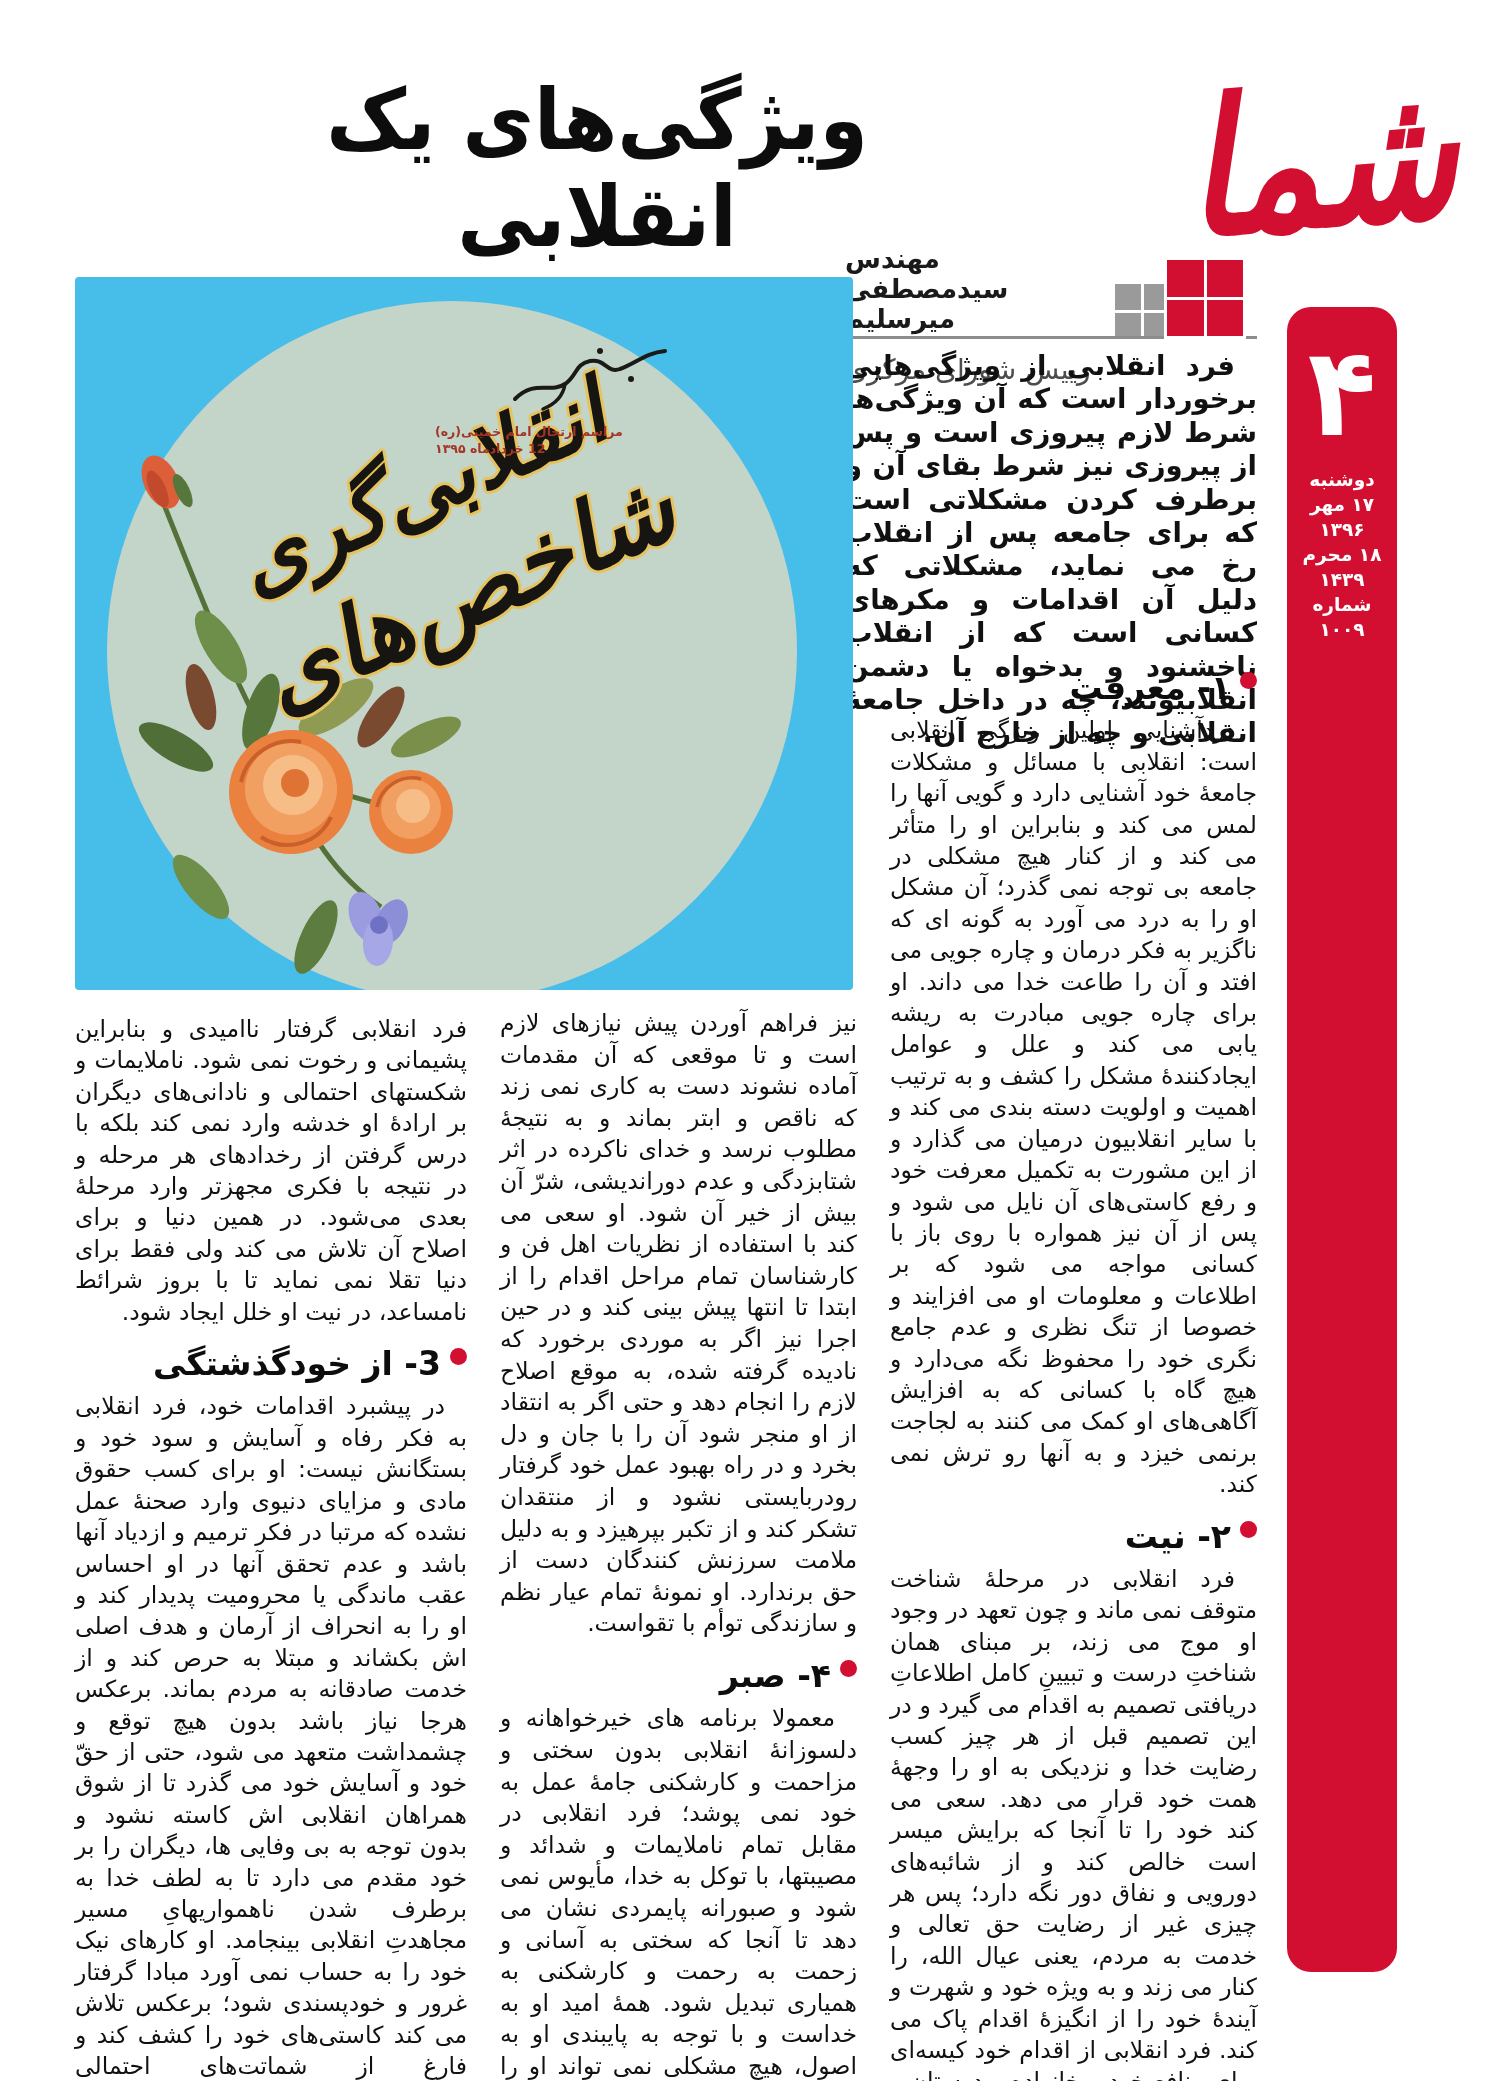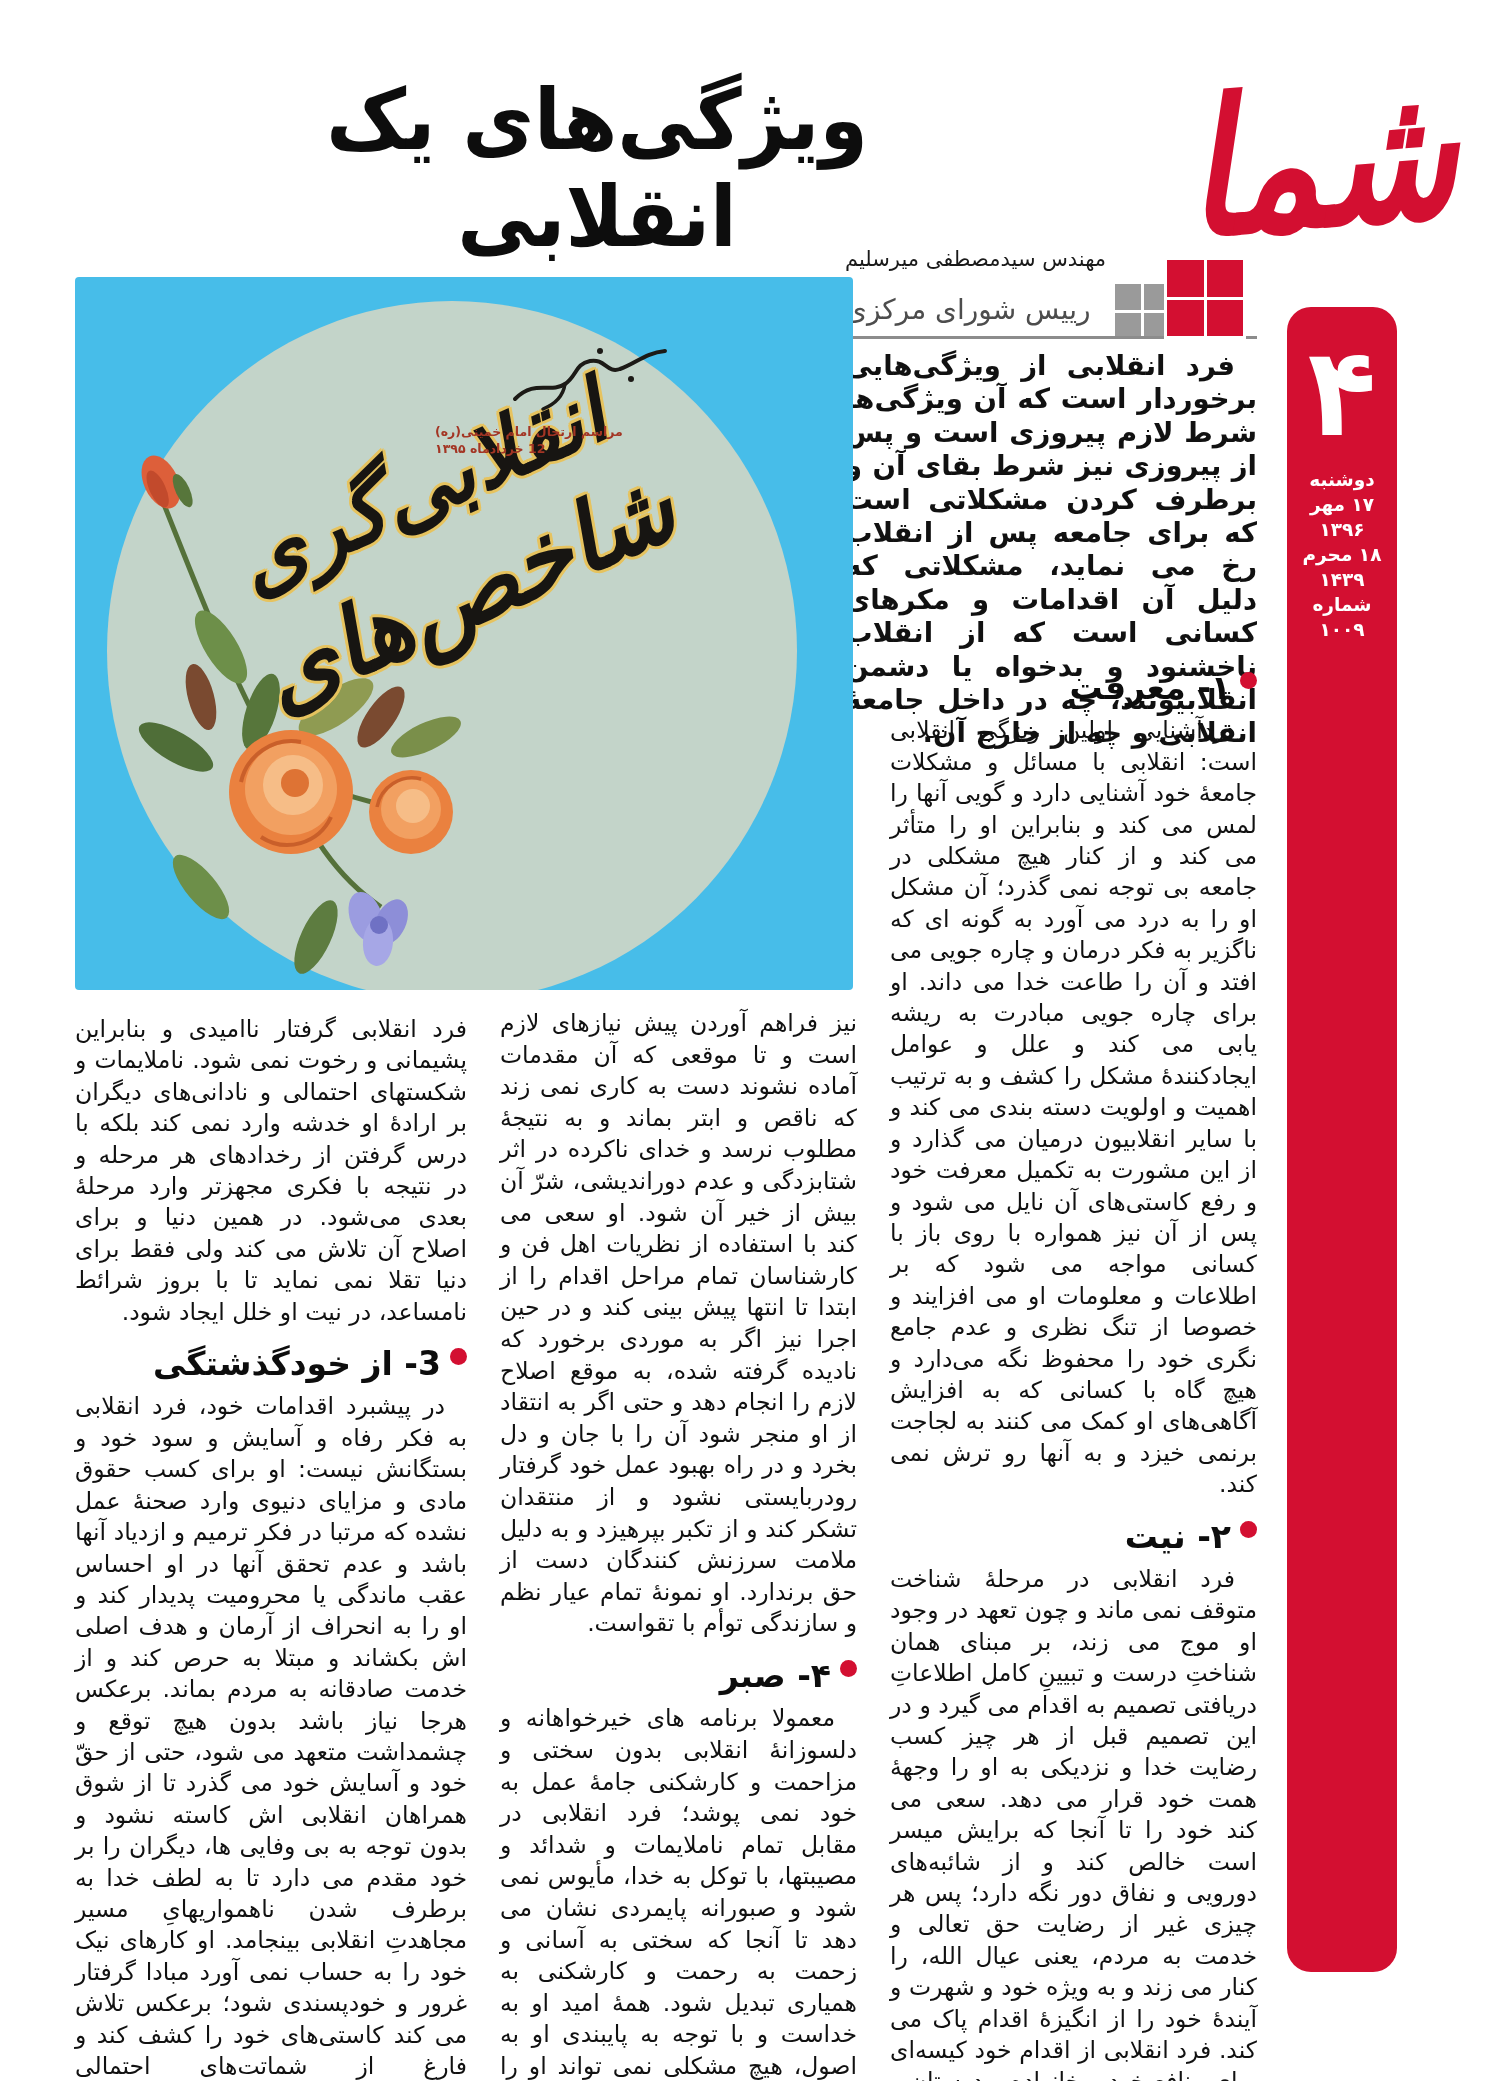--- a/index.html
+++ b/index.html
@@ -14,21 +14,21 @@
   .shoma-logo{position:absolute;left:1272px;top:28px;width:185px;height:275px;
     color:#d30f31;font-size:158px;font-weight:bold;font-style:italic;text-align:center;
     line-height:260px;transform:scaleY(1.18) rotate(-4deg);}
   .issue-box{position:absolute;left:1287px;top:307px;width:110px;height:1665px;
     background:#d30f31;border-radius:24px;color:#fff;text-align:center;}
   .issue-number{font-size:112px;font-weight:bold;line-height:118px;margin-top:26px;transform:scaleY(1.1);}
   .issue-meta{margin-top:16px;font-size:18.5px;font-weight:bold;line-height:25px;}
 
   
   .byline-text{position:absolute;left:845px;top:244px;width:266px;text-align:left;direction:rtl;}
-  .byline-name{font-size:21px;font-weight:normal;color:#1a1a1a;line-height:30px;}
+  .byline-name{font-size:26px;font-weight:bold;color:#1a1a1a;line-height:30px;}
   .byline-role{font-size:28px;color:#4d4d4d;line-height:28px;margin-top:22px;}
   .byline-icon{position:absolute;left:1115px;top:258px;width:134px;height:84px;}
   .sq{position:absolute;display:grid;grid-template-columns:1fr 1fr;grid-template-rows:1fr 1fr;gap:3px;background:#fff;}
   .sq div{width:100%;height:100%;}
   .sq-gray{left:0;top:26px;width:54px;height:54px;}
   .sq-gray div{background:#9a9a9a;}
   .sq-red{left:52px;top:2px;width:76px;height:76px;outline:3px solid #fff;z-index:2;}
   .sq-red div{background:#d30f31;}
   .byline-rule{position:absolute;left:845px;top:336px;width:412px;height:3px;background:#8c8c8c;}
 

